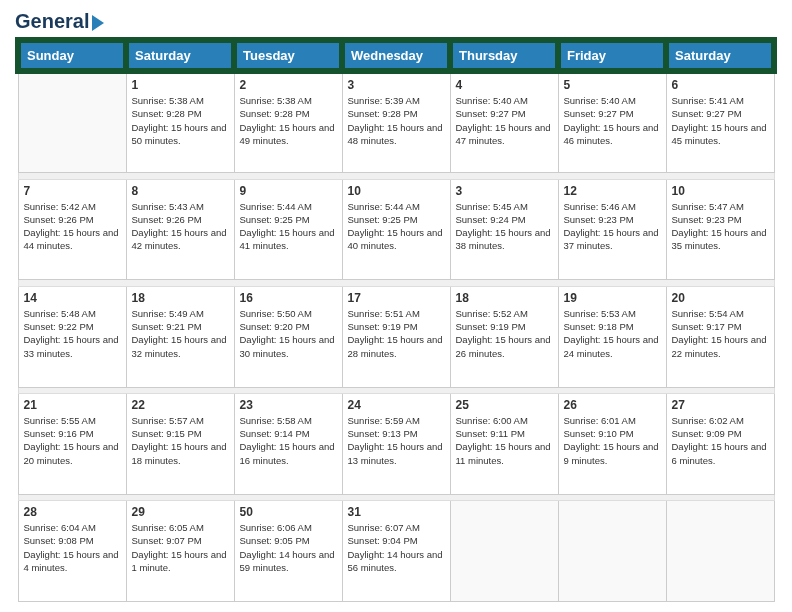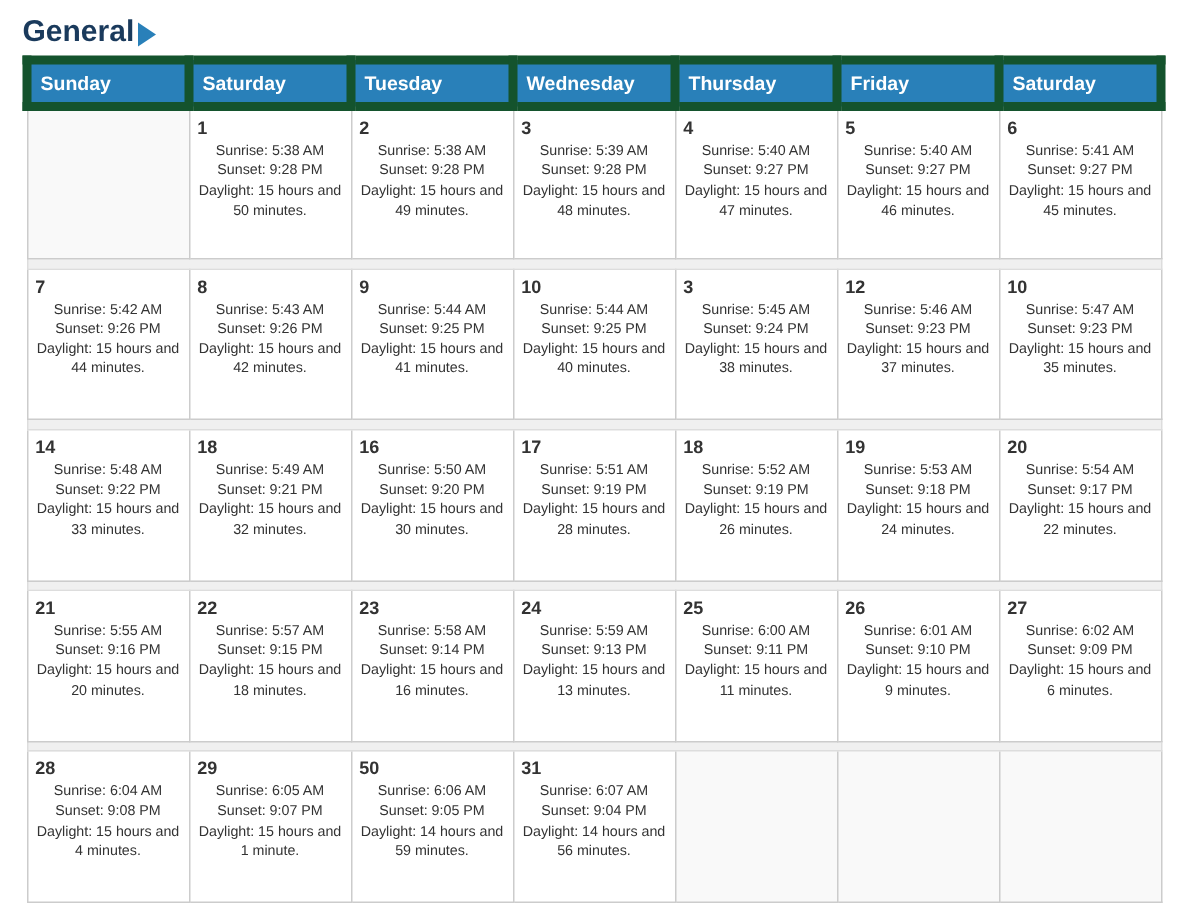--- a/index.html
+++ b/index.html
@@ -72,21 +72,20 @@
       font-size: 12px;
       font-weight: bold;
       color: #333;
       display: block;
       margin-bottom: 2px;
     }
     .day-info {
       font-size: 9.5px;
       line-height: 1.4;
       color: #333;
-      text-align: center;
     }
   </style>
 </head>
 <body>
 
 <div class="page">
   <div class="header">
     <div class="logo">
       <div style="display:flex;align-items:center;">
         <span style="font-size:20px;font-weight:bold;color:#1a3a5c;">General</span>

